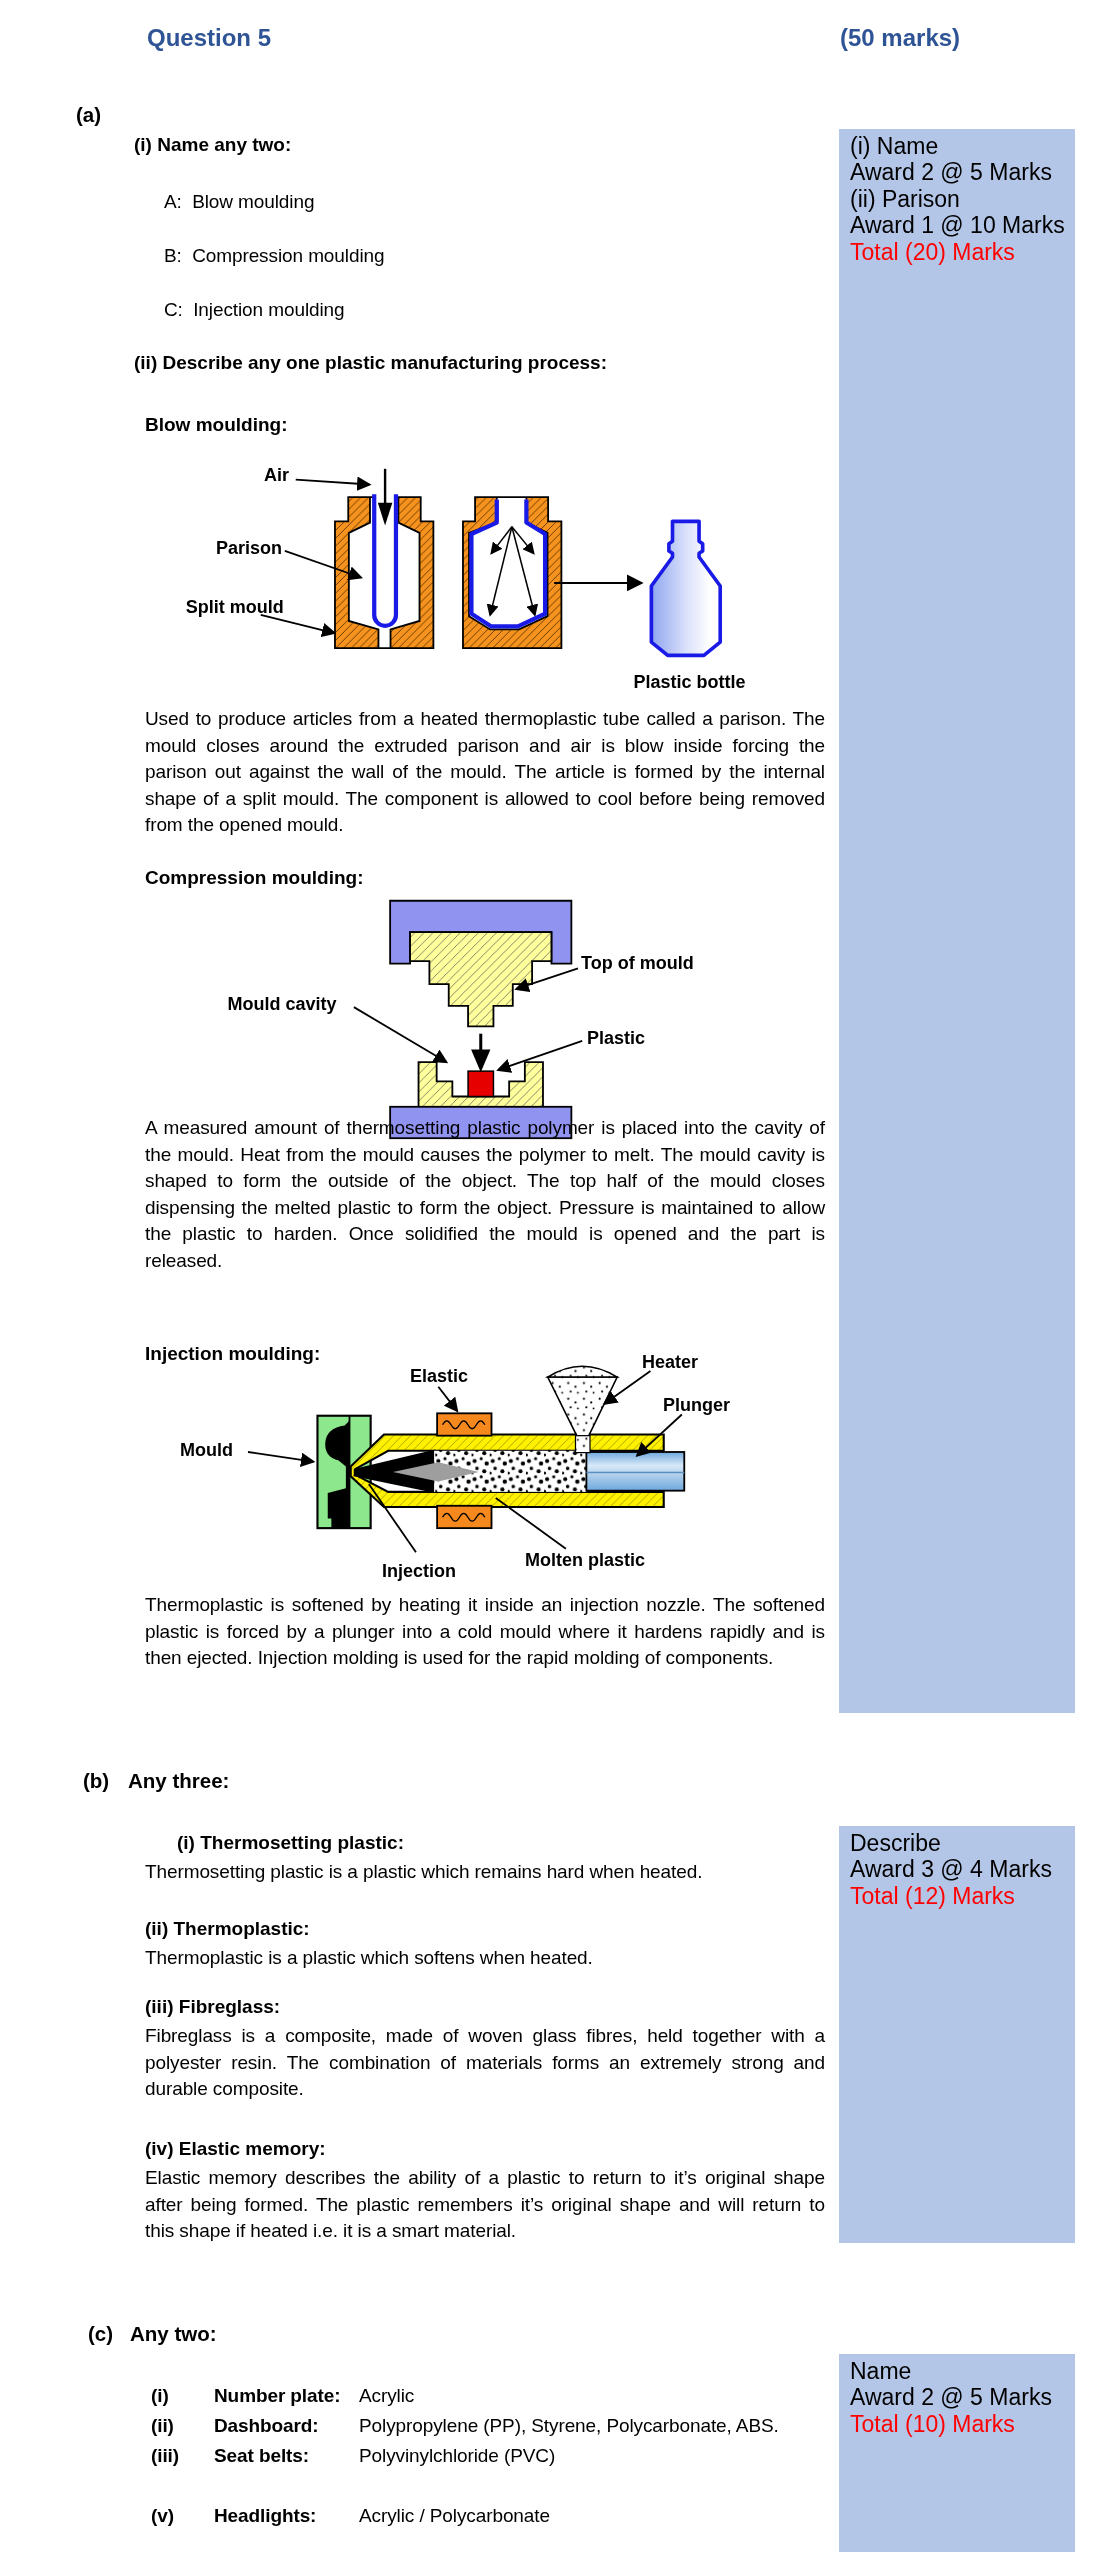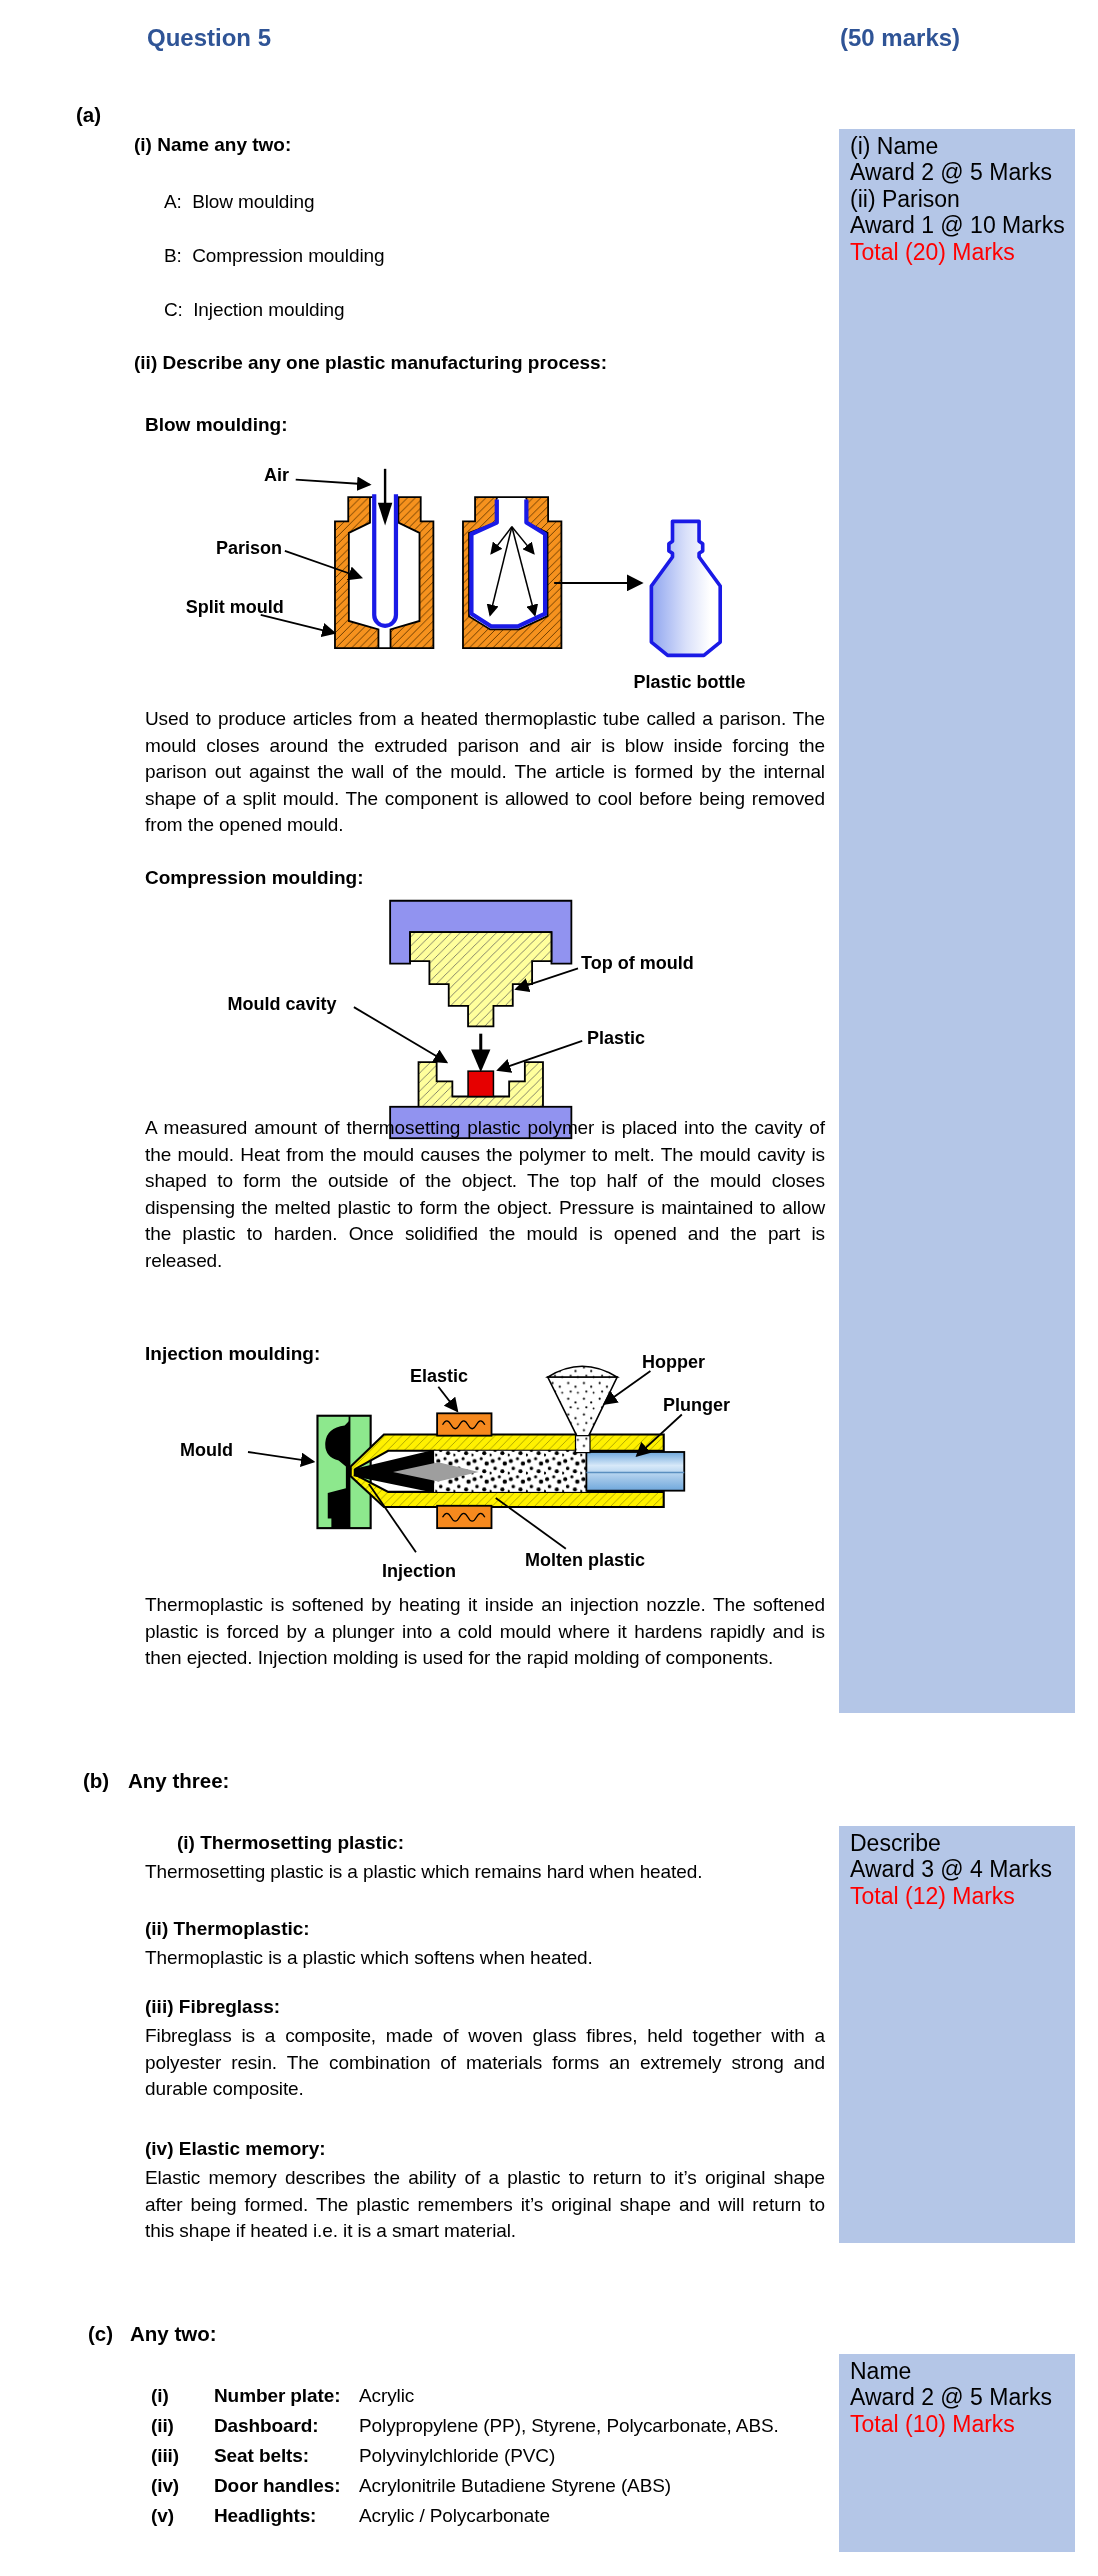--- a/index.html
+++ b/index.html
@@ -177,21 +177,21 @@
 
       <line x1="230" y1="172" x2="338" y2="188" stroke="#000" stroke-width="3" marker-end="url(#ah)"></line>
       <line x1="545" y1="64" x2="576" y2="104" stroke="#000" stroke-width="3" marker-end="url(#ah)"></line>
       <line x1="896" y1="38" x2="820" y2="92" stroke="#000" stroke-width="3" marker-end="url(#ah)"></line>
       <line x1="948" y1="110" x2="874" y2="178" stroke="#000" stroke-width="3" marker-end="url(#ah)"></line>
       <line x1="756" y1="332" x2="640" y2="248" stroke="#000" stroke-width="3"></line>
       <line x1="508" y1="338" x2="430" y2="225" stroke="#000" stroke-width="3"></line>
     </svg>
     <div class="dlabel" style="left:71px;top:92px;">Mould</div>
     <div class="dlabel" style="left:301px;top:18px;">Elastic</div>
-    <div class="dlabel" style="left:533px;top:3.6px;">Hopper</div>
+    <div class="dlabel" style="left:533px;top:3.6px;">Heater</div>
     <div class="dlabel" style="left:554px;top:47px;">Plunger</div>
     <div class="dlabel" style="left:416px;top:202px;">Molten plastic</div>
     <div class="dlabel" style="left:273px;top:213px;">Injection</div>
   </div>
 
   <div class="abs body-t para" style="left:145px;top:1592px;width:680px;">Thermoplastic is softened by heating it inside an injection nozzle. The softened plastic is forced by a plunger into a cold mould where it hardens rapidly and is then ejected. Injection molding is used for the rapid molding of components.</div>
 
   <div class="abs mbox" style="left:839px;top:129px;width:236px;height:1584px;">
     <div class="mline">(i) Name</div>
     <div class="mline b">Award 2 @ 5 Marks</div>
@@ -220,21 +220,20 @@
     <div class="mline b">Award 3 @ 4 Marks</div>
     <div class="mline b red">Total (12) Marks</div>
   </div>
 
   <div class="abs seclabel" style="left:88px;top:2322px;">(c)</div>
   <div class="abs seclabel" style="left:130px;top:2322px;">Any two:</div>
 
   <div class="abs body-t nw" style="left:151px;top:2383px;"><span class="ckey">(i)</span><span class="cterm">Number plate:</span><span>Acrylic</span></div>
   <div class="abs body-t nw" style="left:151px;top:2413px;"><span class="ckey">(ii)</span><span class="cterm">Dashboard:</span><span>Polypropylene (PP), Styrene, Polycarbonate, ABS.</span></div>
   <div class="abs body-t nw" style="left:151px;top:2443px;"><span class="ckey">(iii)</span><span class="cterm">Seat belts:</span><span>Polyvinylchloride (PVC)</span></div>
-  <div class="abs body-t nw" style="left:151px;top:2473px;"><span class="ckey">(iv)</span><span class="cterm">Door handles:</span><span>Acrylonitrile Butadiene Styrene (ABS)</span></div>
   <div class="abs body-t nw" style="left:151px;top:2503px;"><span class="ckey">(v)</span><span class="cterm">Headlights:</span><span>Acrylic / Polycarbonate</span></div>
 
   <div class="abs mbox" style="left:839px;top:2354px;width:236px;height:198px;">
     <div class="mline">Name</div>
     <div class="mline b">Award 2 @ 5 Marks</div>
     <div class="mline b red">Total (10) Marks</div>
   </div>
 
 </div>
 

